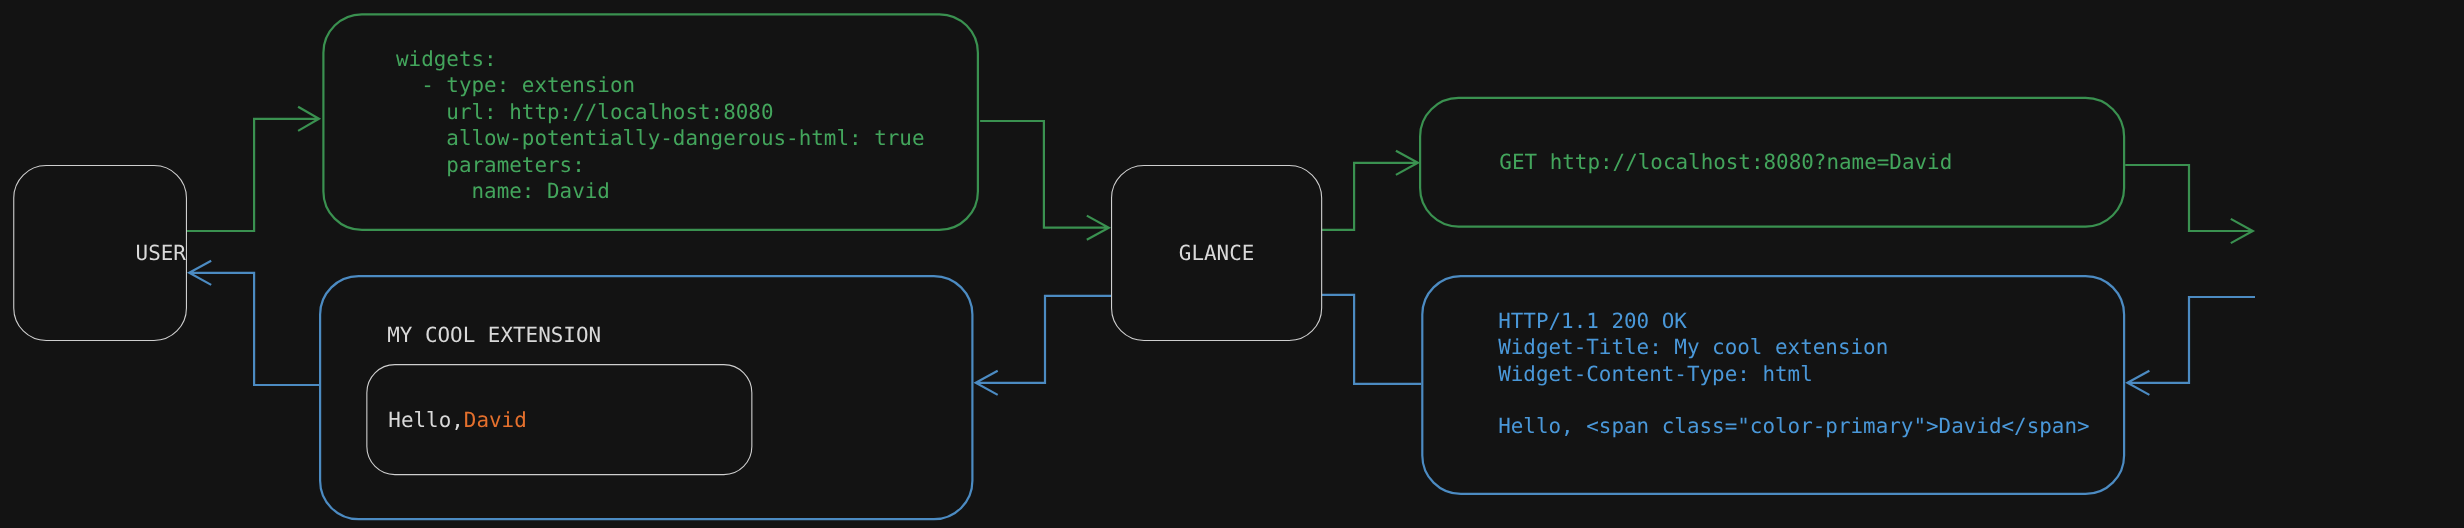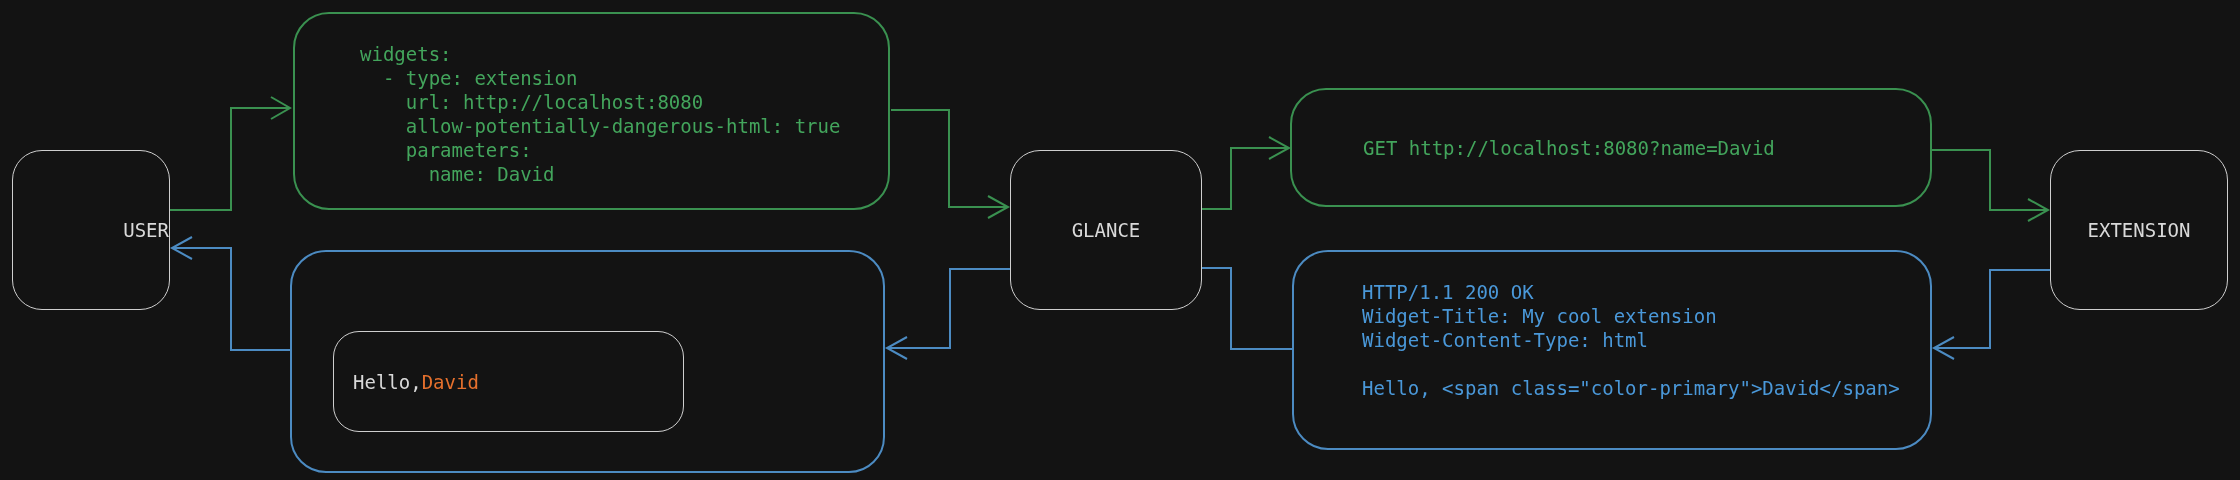--- a/index.html
+++ b/index.html
@@ -113,23 +113,20 @@
     <path class="arrow blue" d="M1010,269 H950 V348 H889 M907,337 L887,348 L907,359"></path>
     <path class="arrow blue" d="M290,350 H231 V248 H174 M192,237 L172,248 L192,259"></path>
   </svg>
 
   <div class="node" id="node-user">
     <span>USER</span>
   </div>
   <div class="node" id="node-glance">
     <span>GLANCE</span>
   </div>
-  <div class="node" id="node-extension">
-    <span>EXTENSION</span>
-  </div>
 
   <div class="msg green" id="box-config">
     <pre>widgets:
   - type: extension
     url: http://localhost:8080
     allow-potentially-dangerous-html: true
     parameters:
       name: David</pre>
   </div>
 
@@ -139,19 +136,20 @@
 
   <div class="msg blue" id="box-response">
     <pre>HTTP/1.1 200 OK
 Widget-Title: My cool extension
 Widget-Content-Type: html
 
 Hello, &lt;span class="color-primary"&gt;David&lt;/span&gt;</pre>
   </div>
 
   <div class="msg blue" id="box-widget">
+    <div class="widget-title">MY COOL EXTENSION</div>
     <div class="widget-inner">
       <span>Hello, </span>
         <span class="name">David</span>
     </div>
   </div>
 
 </div>
 
 </body></html>

